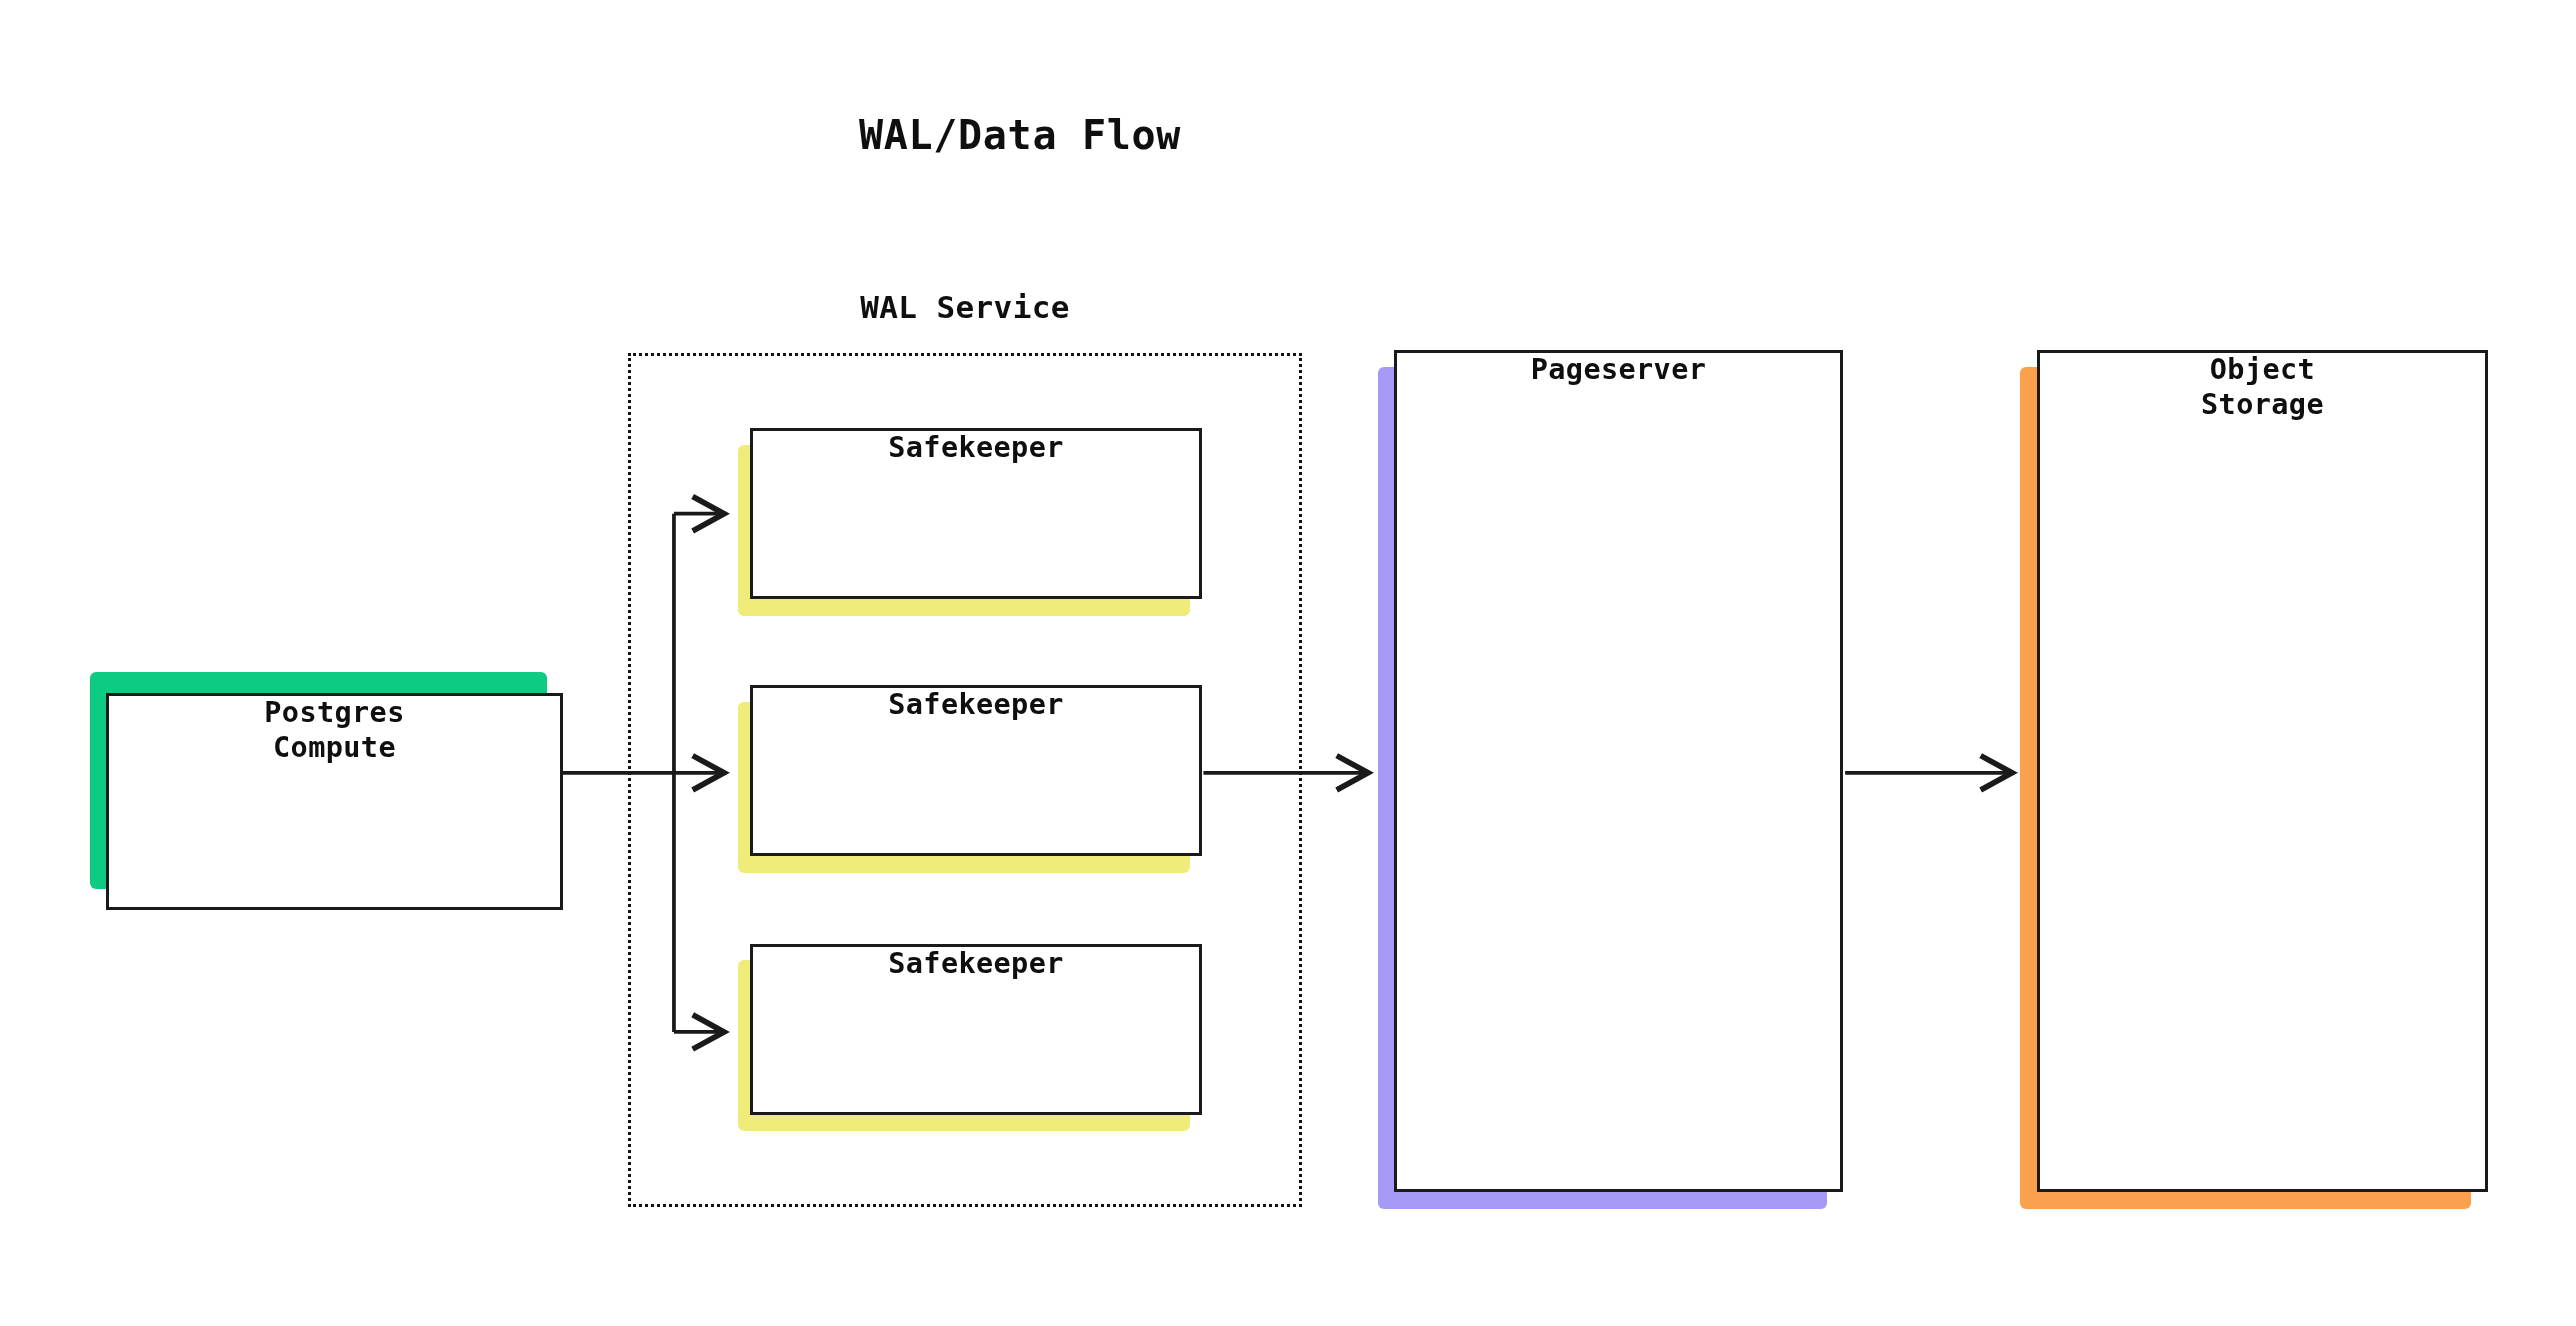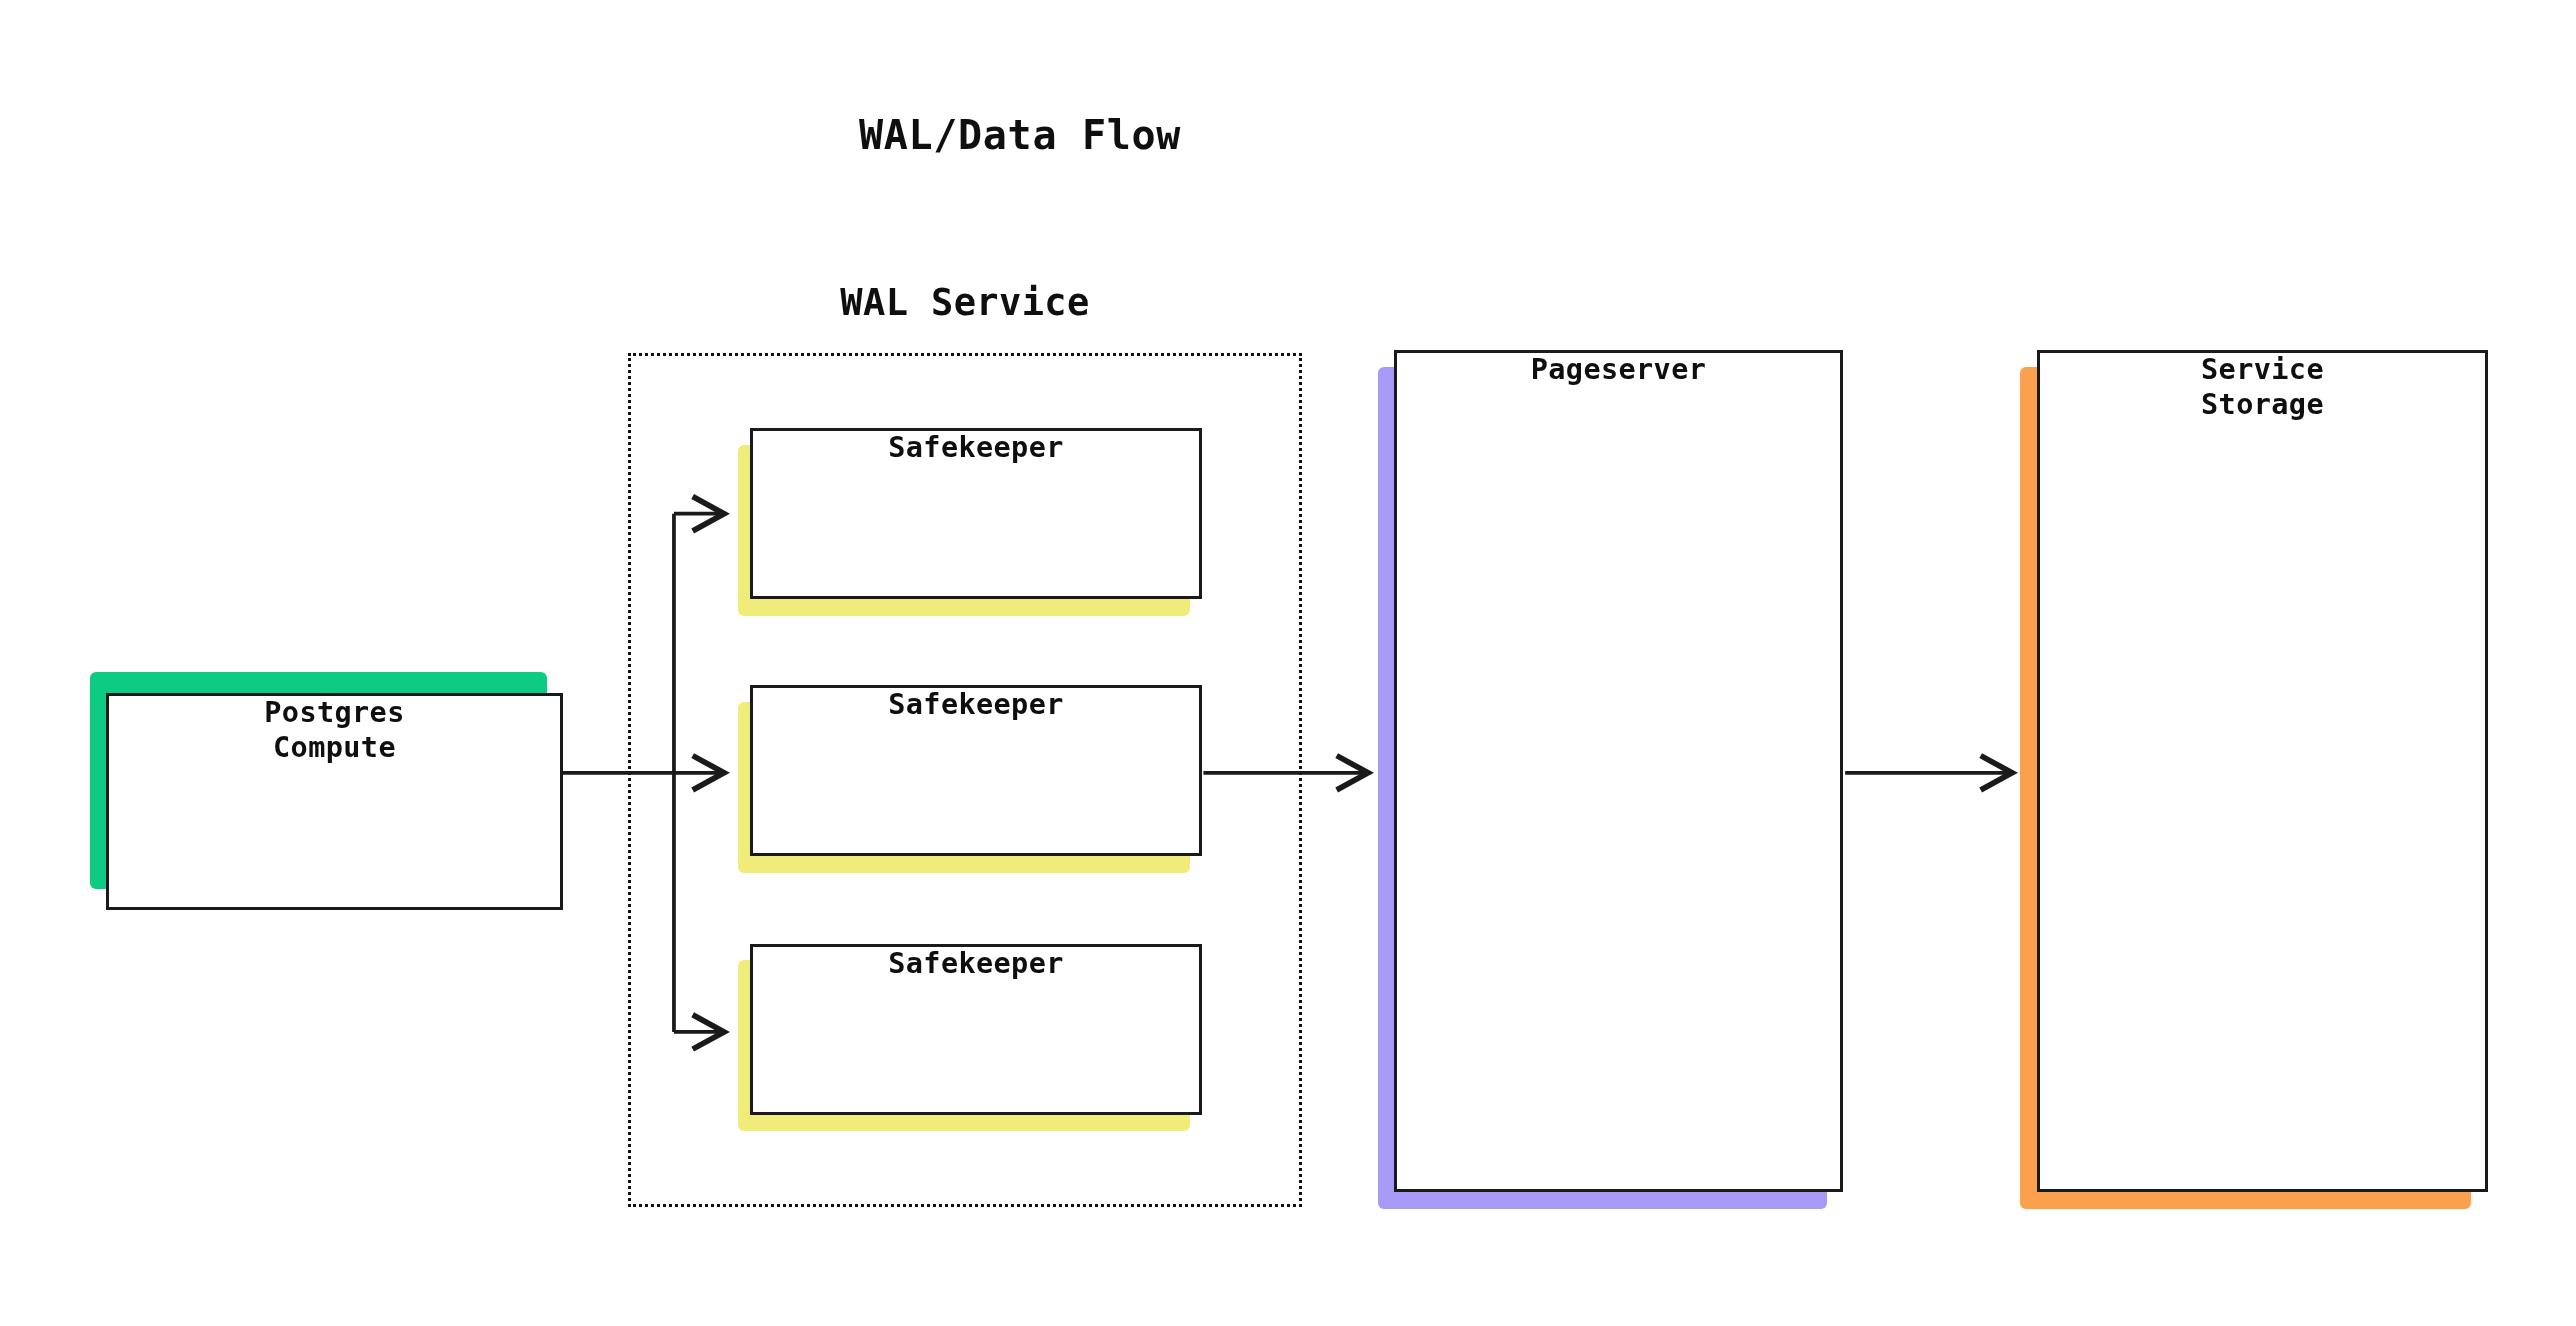--- a/index.html
+++ b/index.html
@@ -35,26 +35,27 @@
   
   .group-box {
     position: absolute;
     border: 3px dotted #111111;
     box-sizing: border-box;
     background: transparent;
   }
   .group-label {
     position: absolute;
     text-align: center;
-    font-size: 37px;
+    font-size: 31px;
     font-weight: bold;
     color: #0f0f0f;
     letter-spacing: 0.4px;
     white-space: nowrap;
     font-family: "DejaVu Sans Mono", "Liberation Mono", monospace;
+    margin-top: 8px;
   }
 
   
   .node {
     position: absolute;
     box-sizing: border-box;
     background: #ffffff;
     border: 3.7px solid #1a1a1a;
     display: flex;
     align-items: flex-start;
@@ -141,18 +142,18 @@
     <span class="node-label">Safekeeper</span>
   </div>
 
   <div class="node-shadow" style="left:1378px; top:367px; width:449px; height:842px; background:#A79AF7;"></div>
   <div class="node" style="left:1394px; top:350px; width:449px; height:842px;">
     <span class="node-label">Pageserver</span>
   </div>
 
   <div class="node-shadow" style="left:2020px; top:367px; width:451px; height:842px; background:#FBA04C;"></div>
   <div class="node" style="left:2037px; top:350px; width:451px; height:842px;">
-    <span class="node-label">Service
+    <span class="node-label">Object
 Storage</span>
   </div>
 
 </div>
 
 
 </body></html>

